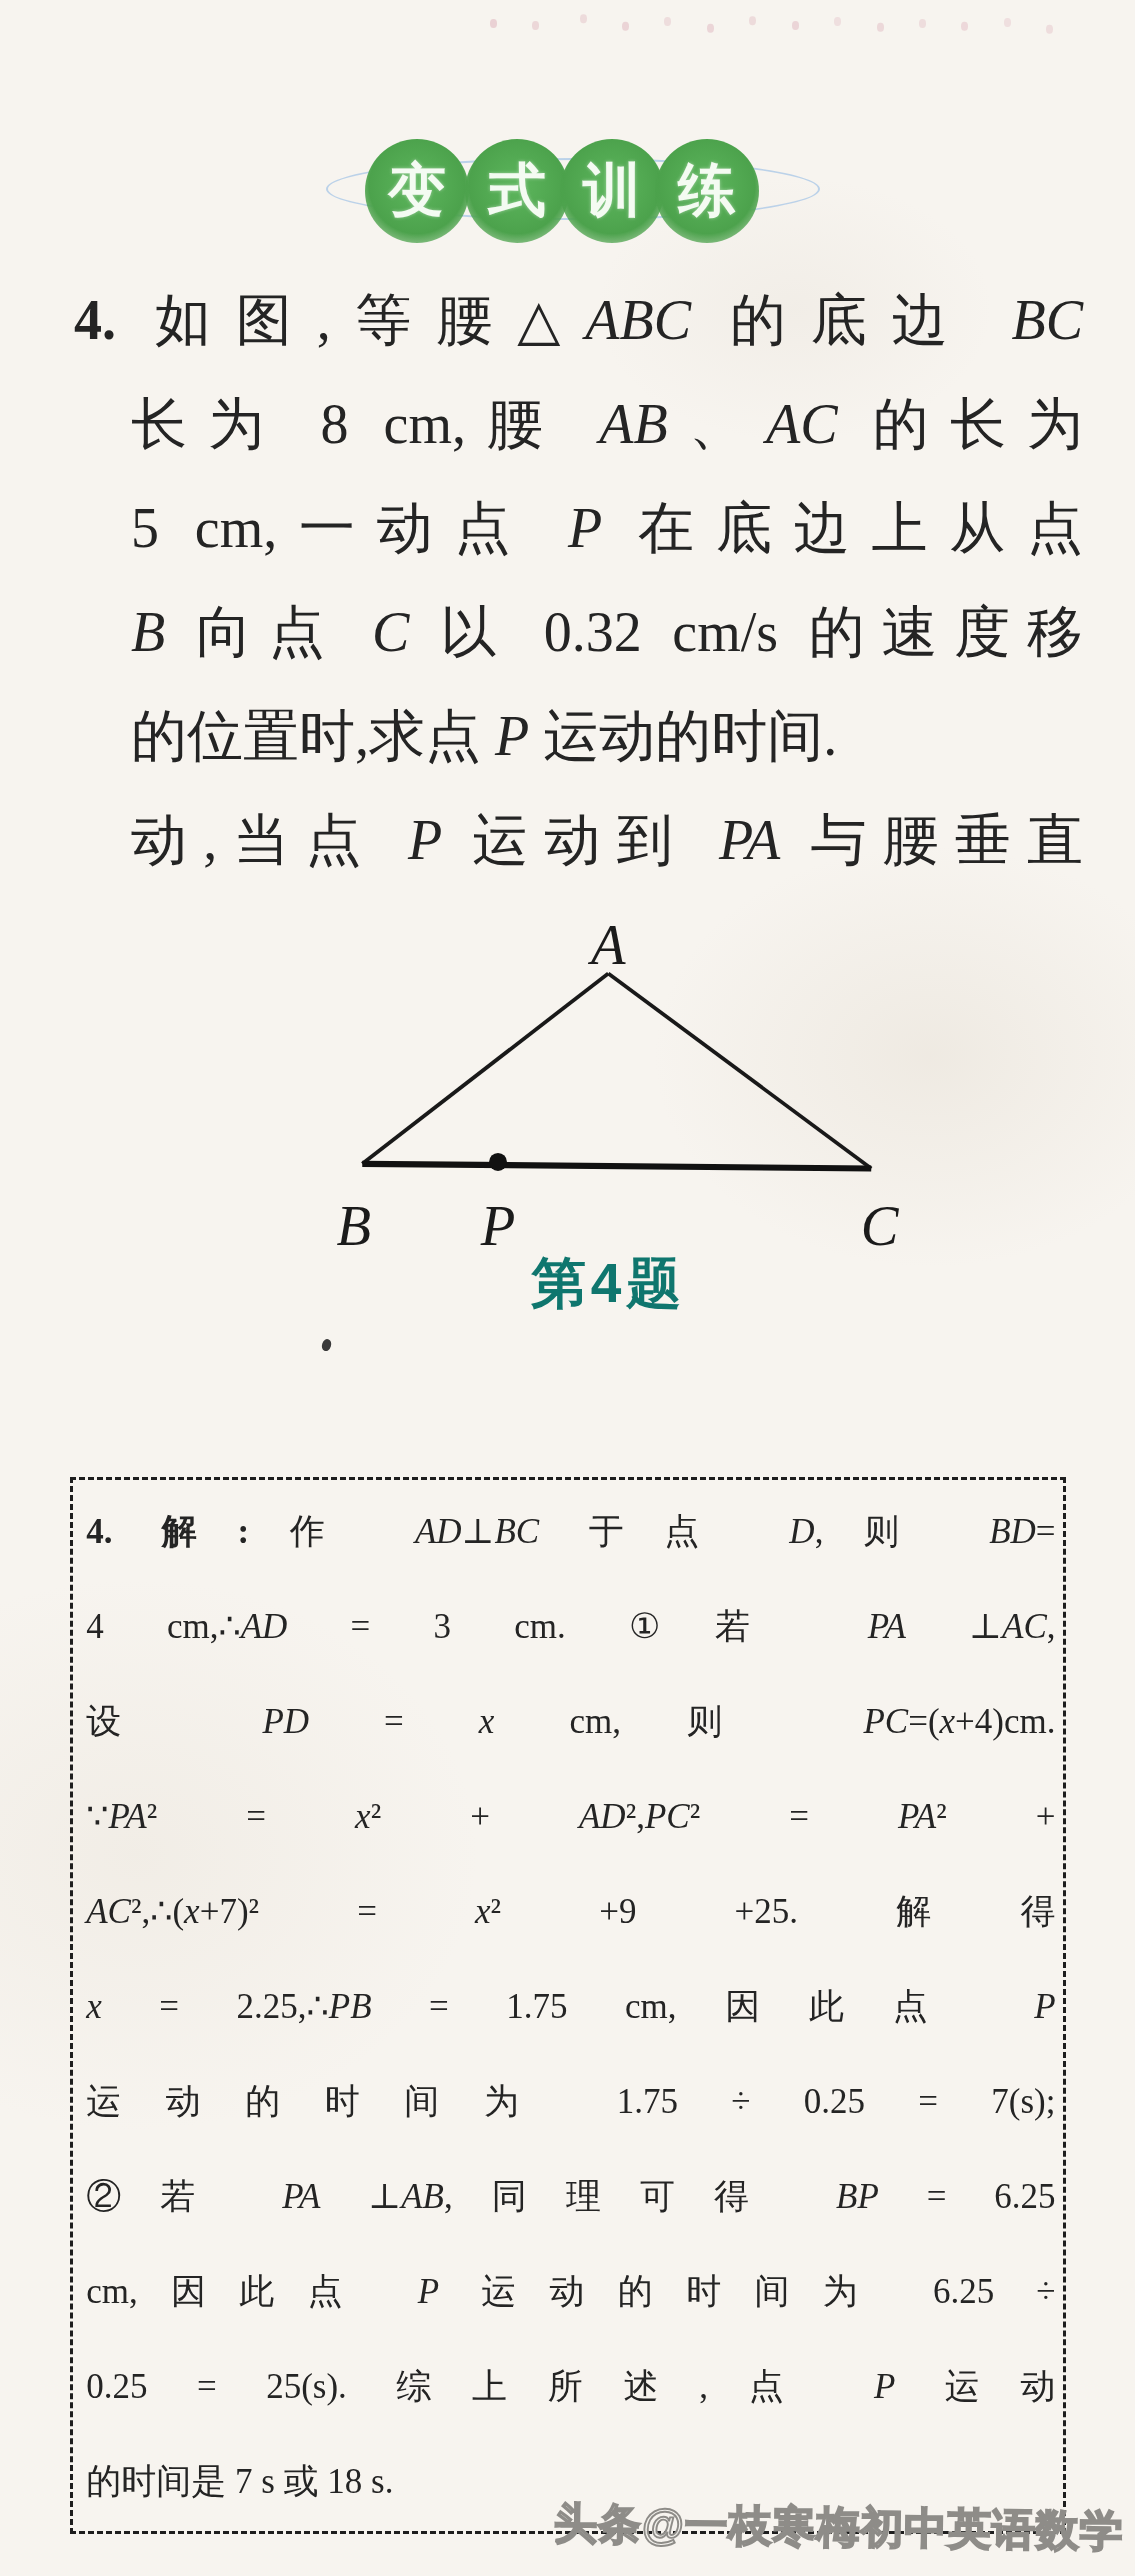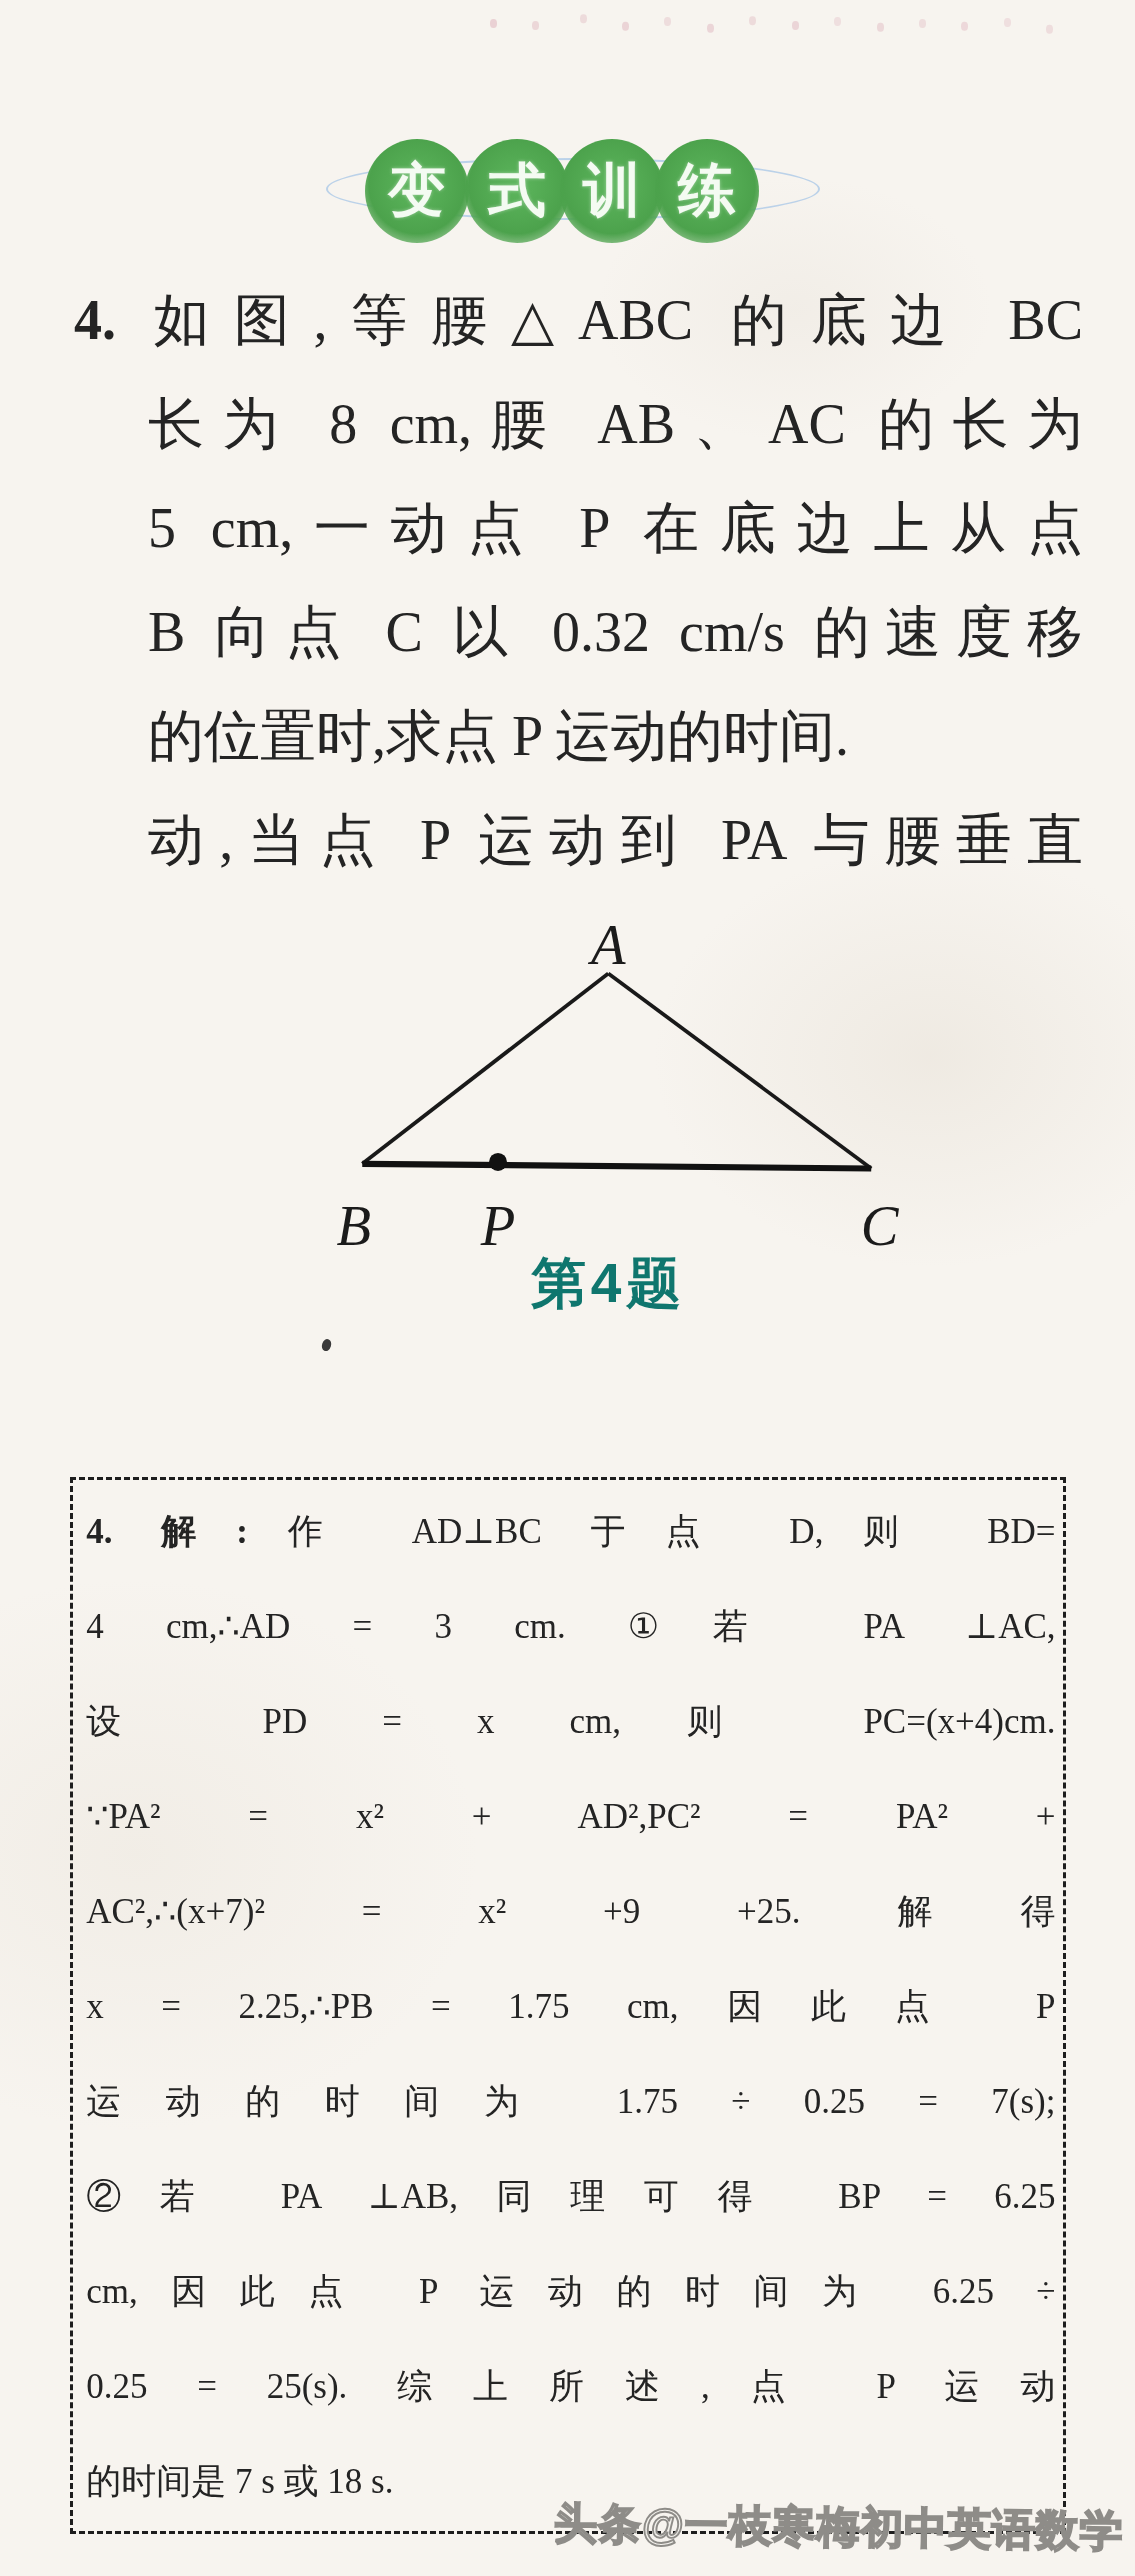--- a/index.html
+++ b/index.html
@@ -35,24 +35,24 @@
     background:radial-gradient(circle at 50% 45%, #5db65d 0%, #4ca24c 62%, rgba(76,162,76,.55) 82%, rgba(76,162,76,0) 100%);
     display:flex;align-items:center;justify-content:center;filter:blur(0.6px);}
   .bc1{left:54px;} .bc2{left:154px;} .bc3{left:249px;} .bc4{left:344px;}
   .badge-char{color:#f4fbf2;font-size:58px;font-weight:700;
     font-family:"Liberation Sans","DejaVu Sans",sans-serif;
     text-shadow:0 0 3.8px rgba(255,255,255,.45);}
 
   
   .problem{position:absolute;left:74px;top:268px;width:1009px;}
   .p-line{line-height:104px;font-size:56px;text-align:justify;text-align-last:justify;}
-  .p-line.indent{margin-left:74px;}
+  .p-line.indent{margin-left:57px;}
   .p-line.last{text-align-last:left;}
 
-  .seg-m{}
+  .seg-m{font-style:italic;}
   .seg-b{font-weight:bold;}
 
   
   .diagram{position:absolute;left:283px;top:915px;width:660px;height:377px;}
   .diagram text{fill:#1b1b1b;font-family:"Liberation Serif","DejaVu Serif",serif;
     font-style:italic;font-size:60px;}
   .caption{position:absolute;left:420px;top:1247px;width:377px;text-align:center;
     font-size:55px;font-weight:700;letter-spacing:4.7px;
     font-family:"Liberation Sans","DejaVu Sans",sans-serif;color:#0f766e;}
 

